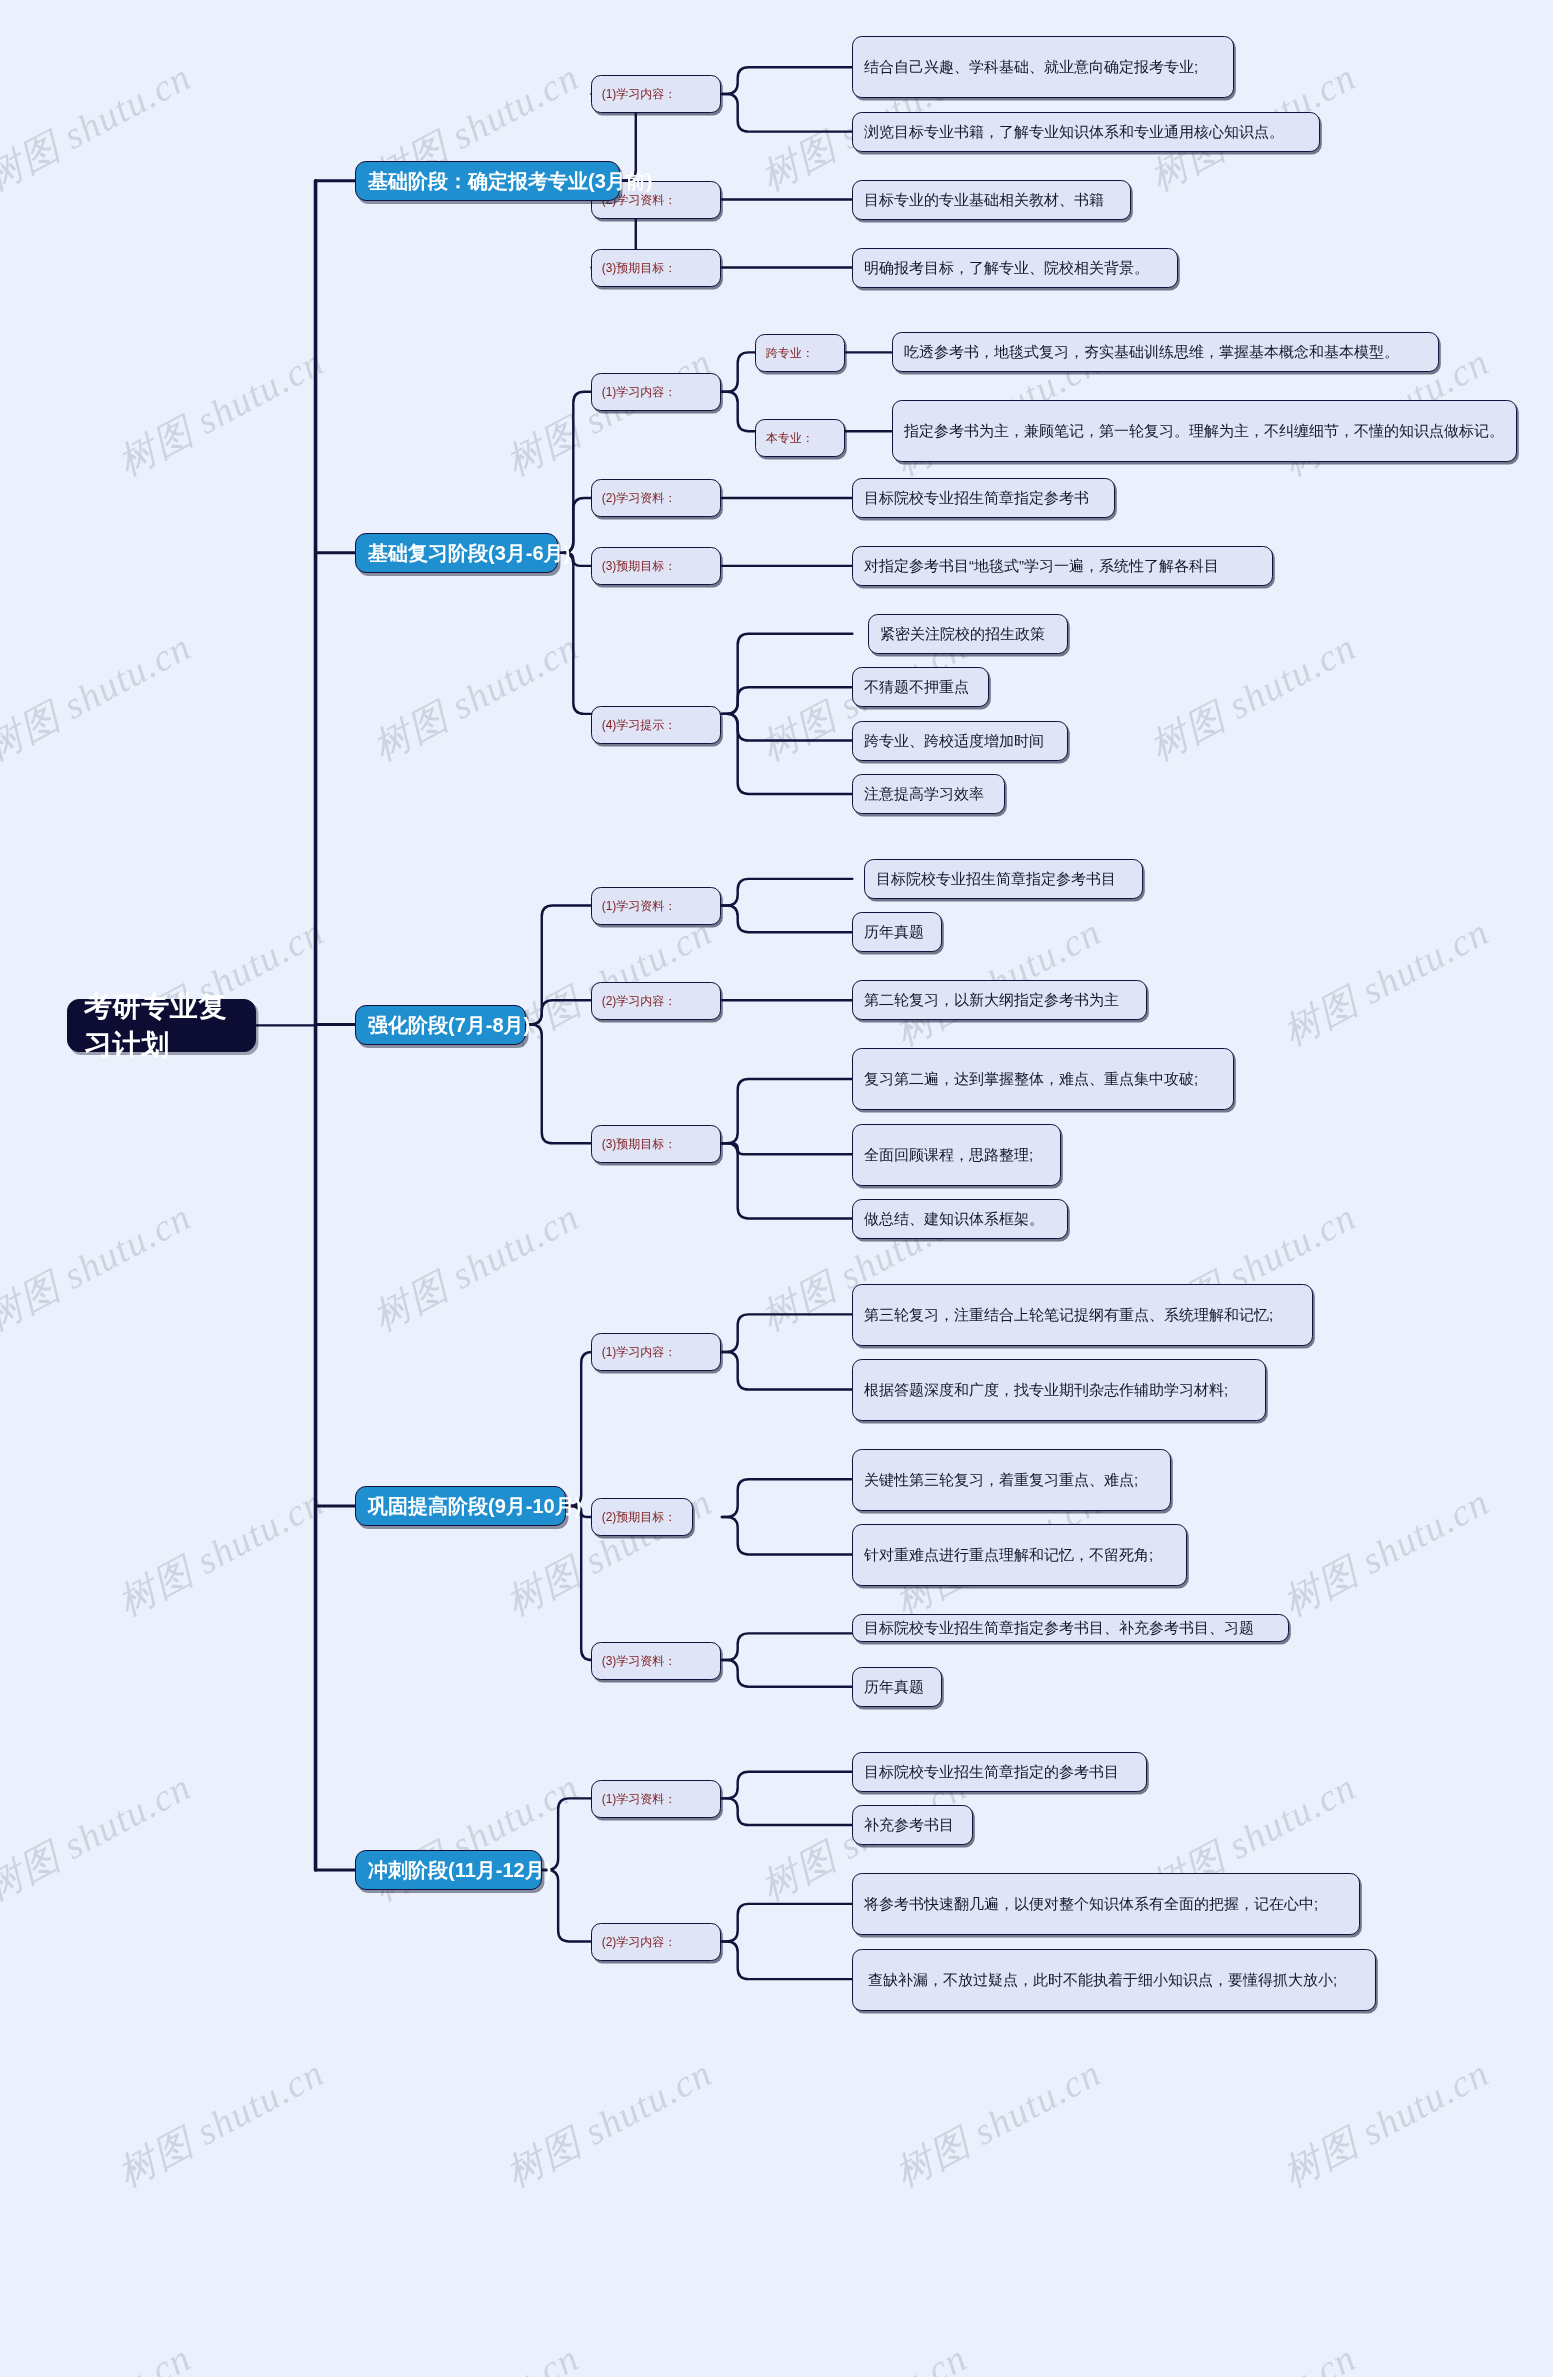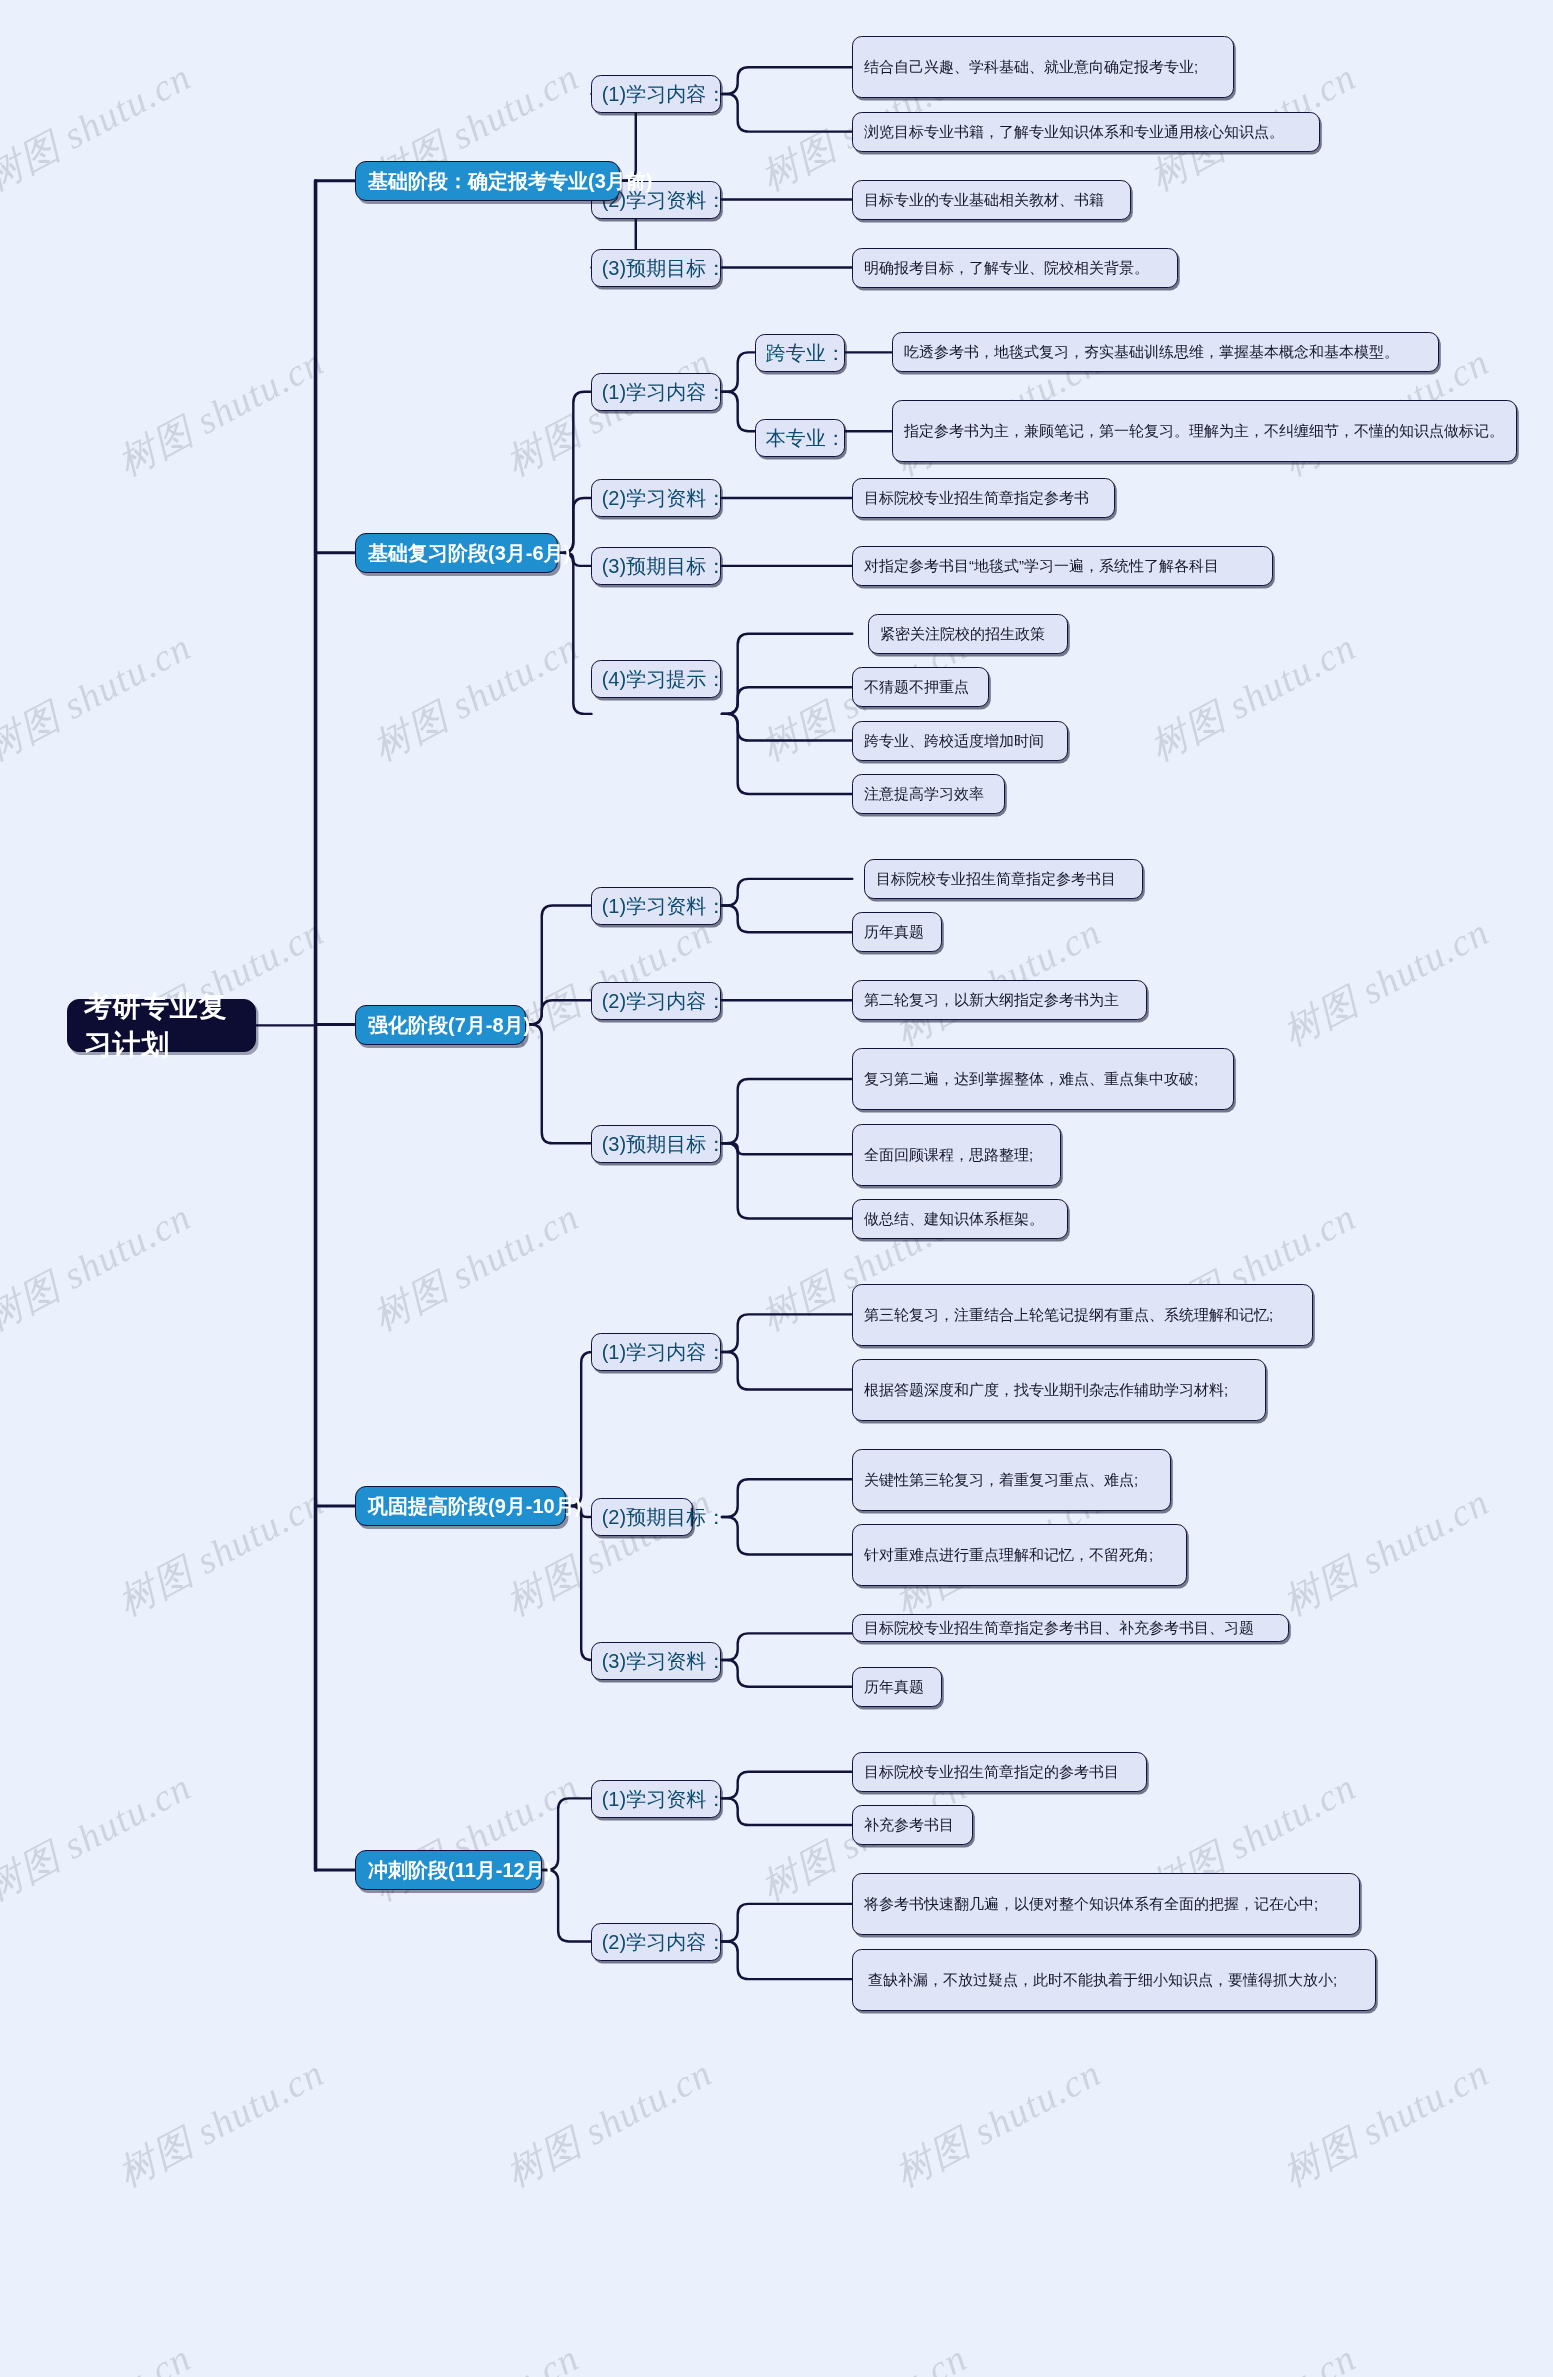--- a/index.html
+++ b/index.html
@@ -37,21 +37,21 @@
     box-shadow:2.4px 3px 0 rgba(10,10,35,.35);
   }
   .node.stage{
     background:#1f8fd0;border-color:#12123a;border-radius:11px;
     color:#ffffff;font-size:20px;font-weight:bold;
     padding:7.3px 12px;white-space:nowrap;
     box-shadow:2.4px 3px 0 rgba(20,20,48,.45);
   }
   .node.cat{
     background:#dfe5f7;border-color:#12123a;border-radius:9.7px;
-    color:#0c4a6e;font-size:20px;padding:7.3px 9.7px;white-space:nowrap;
+    color:#7f1d1d;font-size:12px;padding:7.3px 9.7px;white-space:nowrap;
   }
   .node.leaf{
     background:#dfe5f7;border-color:#12123a;border-radius:9.7px;
     color:#15152b;font-size:15px;padding:7.3px 11px;line-height:1.42;
   }
 </style>
 </head>
 <body>
 
 <div id="watermarks">
@@ -191,21 +191,21 @@
     </div>
     <div class="node leaf" style="left: 852px; width: 263px; top: 478px; height: 40px;">
       <span class="txt">目标院校专业招生简章指定参考书</span>
     </div>
     <div class="node cat" style="left: 591px; width: 130px; top: 547px; height: 38px;">
       <span class="txt">(3)预期目标：</span>
     </div>
     <div class="node leaf" style="left: 852px; width: 421px; top: 546px; height: 40px;">
       <span class="txt">对指定参考书目“地毯式”学习一遍，系统性了解各科目</span>
     </div>
-    <div class="node cat" style="left: 591px; width: 130px; top: 660px; height: 38px;">
+    <div class="node cat" style="left: 591px; width: 130px; top: 706px; height: 38px;">
       <span class="txt">(4)学习提示：</span>
     </div>
     <div class="node leaf" style="left: 852px; width: 200px; top: 614px; height: 40px; margin-left: 16px;">
       <span class="txt">紧密关注院校的招生政策</span>
     </div>
     <div class="node leaf" style="left: 852px; width: 137px; top: 667px; height: 40px;">
       <span class="txt">不猜题不押重点</span>
     </div>
     <div class="node leaf" style="left: 852px; width: 216px; top: 721px; height: 40px;">
       <span class="txt">跨专业、跨校适度增加时间</span>

